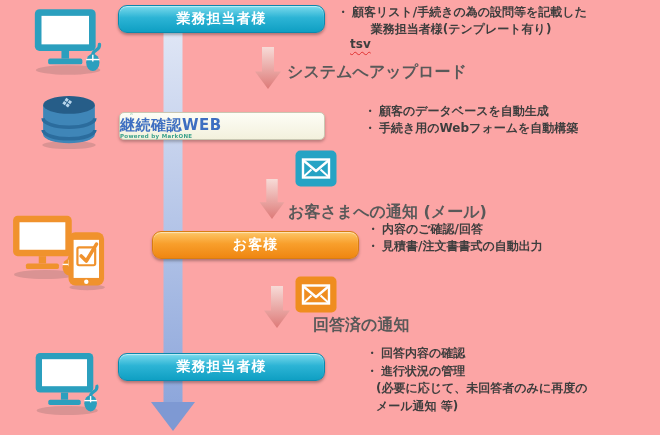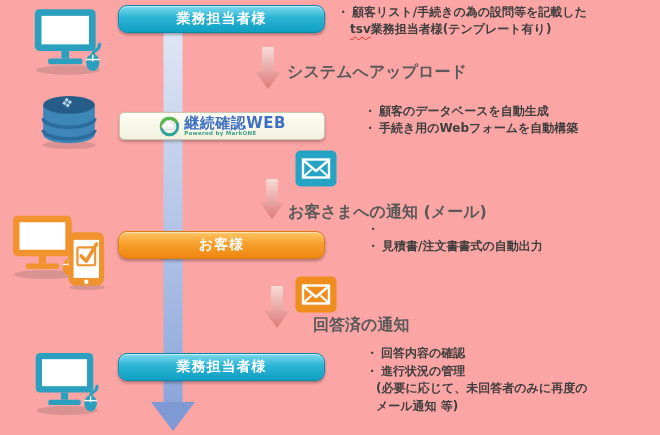--- a/index.html
+++ b/index.html
@@ -23,36 +23,36 @@
   .flow-box.orange {
     background:linear-gradient(#fdc768, #f89f2c 45%, #ef8611);
     border:1px solid #d97d12;
     box-shadow:0 2px 3px rgba(0,0,0,.3), inset 0 1px 1px rgba(255,255,255,.55);
   }
   .system-box {
     position:absolute; left:119px; top:112px; width:204px; height:26px;
     background:linear-gradient(#fdfdf6, #f3f1dd);
     border:1px solid #c9c7b2; border-radius:5px;
     box-shadow:0 2px 3px rgba(0,0,0,.25);
-    display:flex; align-items:center; justify-content:center; gap:3px;
+    display:flex; align-items:flex-start; justify-content:center; gap:3px;flex-direction:column;
   }
   .brand-wrap { display:flex; flex-direction:column; align-items:flex-start; line-height:1; }
   .brand-text { color:#3e6fc1; font-size:15px; font-weight:bold; letter-spacing:.5px; line-height:.95; }
   .powered { font-size:5.5px; color:#3aa08a; font-weight:bold; letter-spacing:.3px; margin-top:1px; }
 
   
   .arrow-label { position:absolute; font-size:16px; font-weight:bold; color:#595959; white-space:nowrap; }
 
   
   .note { position:absolute; font-size:12px; font-weight:bold; color:#3e3e3e; line-height:16.5px; white-space:nowrap; }
   .note-line { display:flex; }
   .note .bullet { margin-right:3px; }
   .note-line.cont  { padding-left:13px; }
   .note-line.cont2 { padding-left:10px; }
-  .tsv { text-decoration:underline wavy #e03030 1px; text-underline-offset:2.5px; }
+  .tsv { text-decoration:underline wavy #e03030 1px; text-underline-offset:2.5px;margin-top:15px; }
 </style>
 </head>
 <body>
 
 <div class="canvas">
 
   <svg width="0" height="0" style="position:absolute">
     <defs>
       <linearGradient id="pinkGrad" gradientUnits="userSpaceOnUse" x1="0" y1="0" x2="0" y2="42">
         <stop offset="0" stop-color="#f7dbd7"></stop>
@@ -139,21 +139,21 @@
       <circle cx="18" cy="18" r="13" fill="none" stroke="#2da39b" stroke-width="4.5"></circle>
       <path d="M5,18 A13,13 0 0 1 28.5,10.5" fill="none" stroke="#58b948" stroke-width="4.5" stroke-linecap="round"></path>
       <path d="M11,22.5 c-2.8,0 -5,-2 -5,-4.6 c0,-2.3 1.7,-4.2 4,-4.5 c0.6,-2.9 3.2,-5 6.3,-5 c3,0 5.6,2 6.3,4.8 c2.2,0.1 4,1.9 4,4.2 c0,2.8 -2.2,5.1 -5,5.1 Z" fill="#fff" stroke="#b0b0b0" stroke-width="0.9"></path>
     </svg>
     <div class="brand-wrap">
       <span class="brand-text">継続確認WEB</span>
       <span class="powered">Powered by MarkONE</span>
     </div>
   </div>
 
-  <div class="flow-box orange" style="top:231px;">
+  <div class="flow-box orange" style="top:231px;margin-left:34px;">
     <span>お客様</span>
   </div>
 
   <div class="flow-box teal" style="top:353px;">
     <span>業務担当者様</span>
   </div>
 
   <svg class="abs" style="left:254px; top:47px;" width="28" height="42" viewBox="0 0 28 42">
     <rect x="8" y="0" width="12" height="25" fill="url(#pinkGrad)"></rect>
     <polygon points="1,24.5 27,24.5 14,42" fill="url(#pinkGrad)"></polygon>
@@ -202,20 +202,21 @@
     </div>
     <div class="note-line">
       <span class="bullet">・</span>
       <span>手続き用のWebフォームを自動構築</span>
     </div>
   </div>
 
   <div class="note" style="left:367px; top:221px;">
     <div class="note-line">
       <span class="bullet">・</span>
+      <span>内容のご確認/回答</span>
     </div>
     <div class="note-line">
       <span class="bullet">・</span>
       <span>見積書/注文書書式の自動出力</span>
     </div>
   </div>
 
   <div class="note" style="left:366px; top:345px; line-height:17.5px;">
     <div class="note-line">
       <span class="bullet">・</span>

